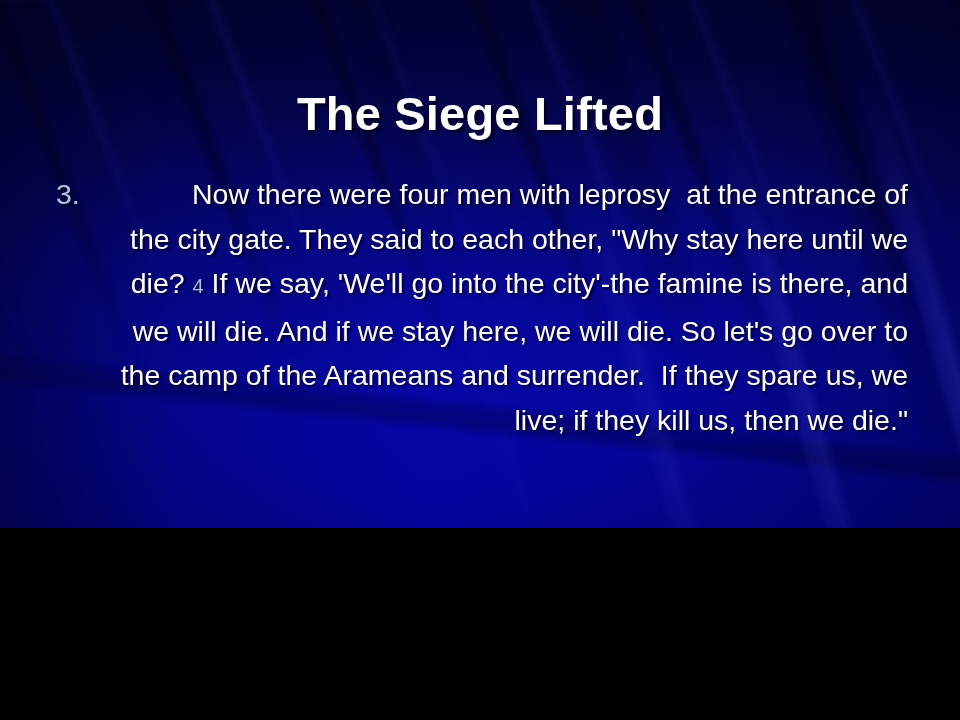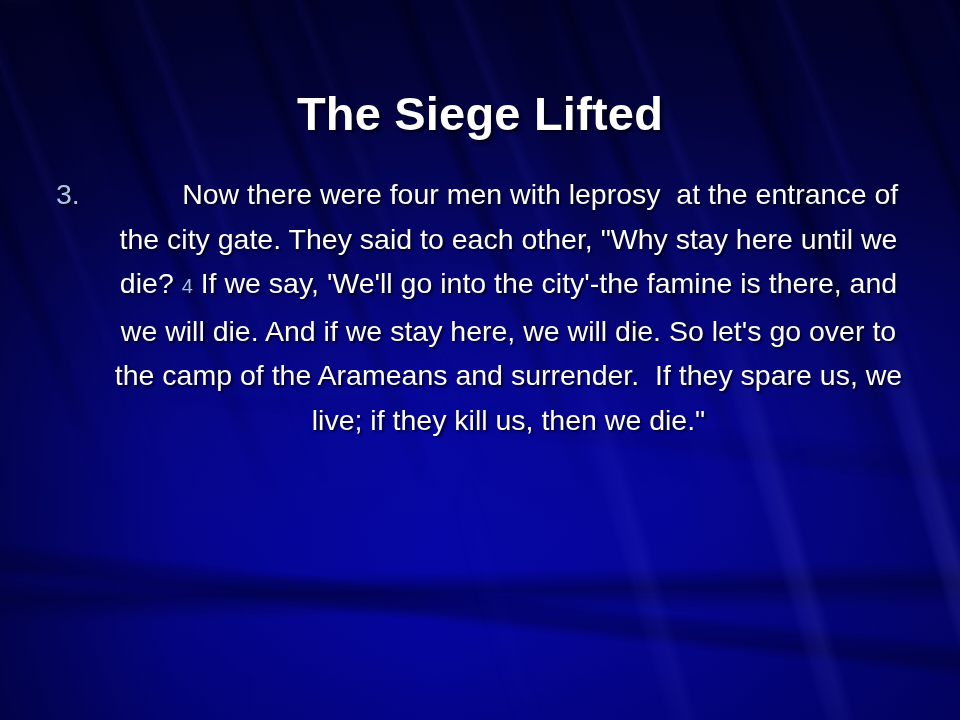--- a/index.html
+++ b/index.html
@@ -8,21 +8,21 @@
     padding: 0;
     background: #000;
   }
   body {
     font-family: "Liberation Sans", sans-serif;
   }
 
   #slide {
     position: relative;
     width: 960px;
-    height: 720px;
+    height: 528px;
     overflow: hidden;
     background-color: #be185d;
   }
 
   
   .bg-layer {
     position: absolute;
     inset: 0;
     pointer-events: none;
   }
@@ -220,21 +220,21 @@
     text-shadow: 2px 2px 2px rgba(0,0,20,0.70);
     font-size: 28.5px;
     line-height: 44.6px;
   }
 
   .list-text {
     flex: 1 1 auto;
     color: #ffffff;
     text-shadow: 2px 2px 2px rgba(0,0,20,0.75);
     white-space: pre-wrap;
-    text-align: center;
+    text-align: right;
   }
 
   .verse-num {
     color: #9fc4e6;
     font-size: 20px;
     vertical-align: baseline;
     text-shadow: 2px 2px 2px rgba(0,0,20,0.70);
   }
 </style>
 </head>

